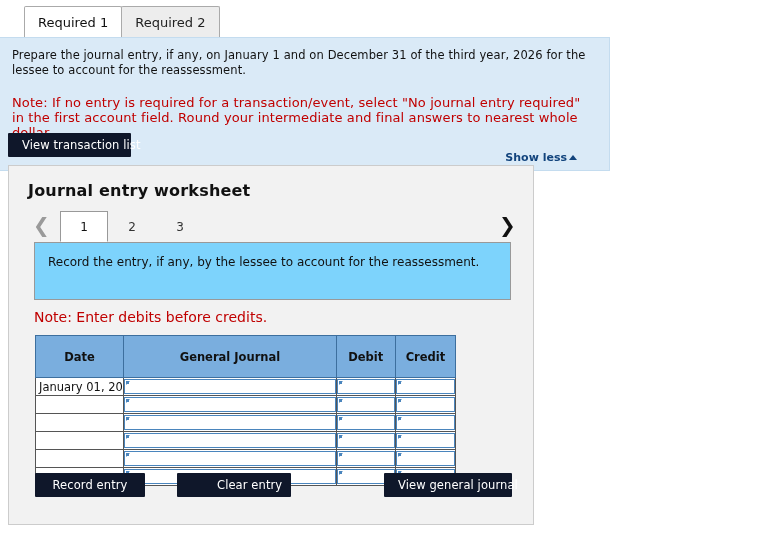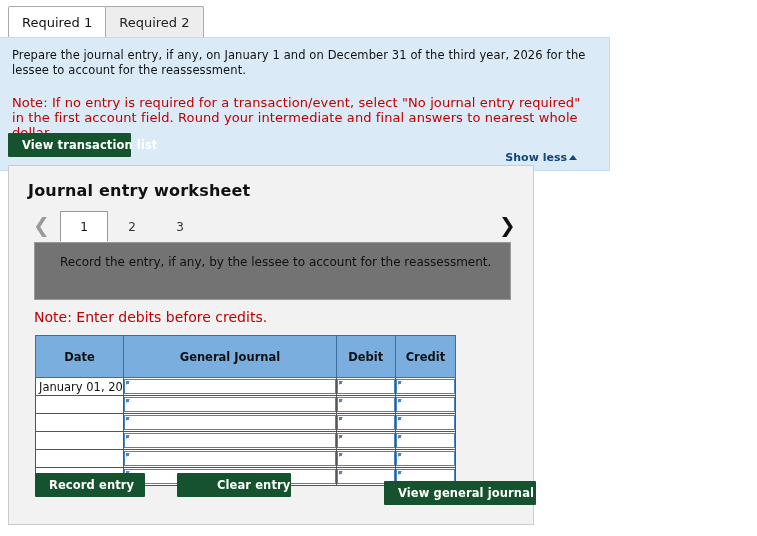--- a/index.html
+++ b/index.html
@@ -13,21 +13,21 @@
     font-family: "DejaVu Sans", sans-serif;
     font-size: 12px;
     color: #1a1a1a;
     overflow: hidden;
     position: relative;
   }
 
   
   .req-tabs {
     position: absolute;
-    left: 0;
+    left: 16px;
     top: 0;
     height: 37px;
     display: flex;
     align-items: flex-end;
     padding-left: 8px;
     box-sizing: border-box;
   }
   .req-tab {
     border: 1px solid #aaaaaa;
     border-bottom: none;
@@ -92,24 +92,24 @@
     width: 0; height: 0;
     border-left: 4px solid transparent;
     border-right: 4px solid transparent;
     border-bottom: 5px solid #12447d;
     margin-left: 2px;
     vertical-align: 1px;
   }
 
   
   .btn {
-    background: #14532d;
+    background: #0f172a;
     color: #ffffff;
     border: none;
-    font-weight: bold;
+    font-weight: normal;
     font-size: 11.5px;
     font-family: "DejaVu Sans", sans-serif;
     letter-spacing: 0.1px;
     padding: 0 14px;
     height: 24px;
     line-height: 24px;
     text-align: center;
     cursor: pointer;
     border-radius: 1px;
     display: inline-block;
@@ -187,24 +187,24 @@
     position: relative;
     z-index: 2;
   }
 
   
   .prompt-box {
     position: relative;
     margin: 0 0 0 25px;
     width: 477px;
     height: 58px;
-    background: #737373;
+    background: #7dd3fc;
     border: 1px solid #999999;
     box-sizing: border-box;
-    padding: 12px 0 0 25px;
+    padding: 12px 0 0 13px;
     font-size: 12px;
     color: #111111;
     z-index: 1;
   }
 
   .note-debits {
     color: #c00000;
     font-size: 14px;
     margin: 9px 0 6px 25px;
   }
@@ -279,21 +279,21 @@
   
   .footer-btns {
     position: absolute;
     left: 26px;
     top: 307px;
     width: 487px;
     height: 26px;
   }
   .btn-record { position: absolute; left: 0;   top: 0; width: 110px; }
   .btn-clear  { position: absolute; left: 142px; top: 0; width: 114px; padding-left: 40px; }
-  .btn-viewgj { position: absolute; left: 349px; top: 8px; width: 152px; }
+  .btn-viewgj { position: absolute; left: 349px; top: 0; width: 128px; }
 </style>
 </head>
 <body>
 
 <div class="req-tabs">
   <div class="req-tab active">
     <span>Required 1</span>
   </div>
   <div class="req-tab">
     <span>Required 2</span>

